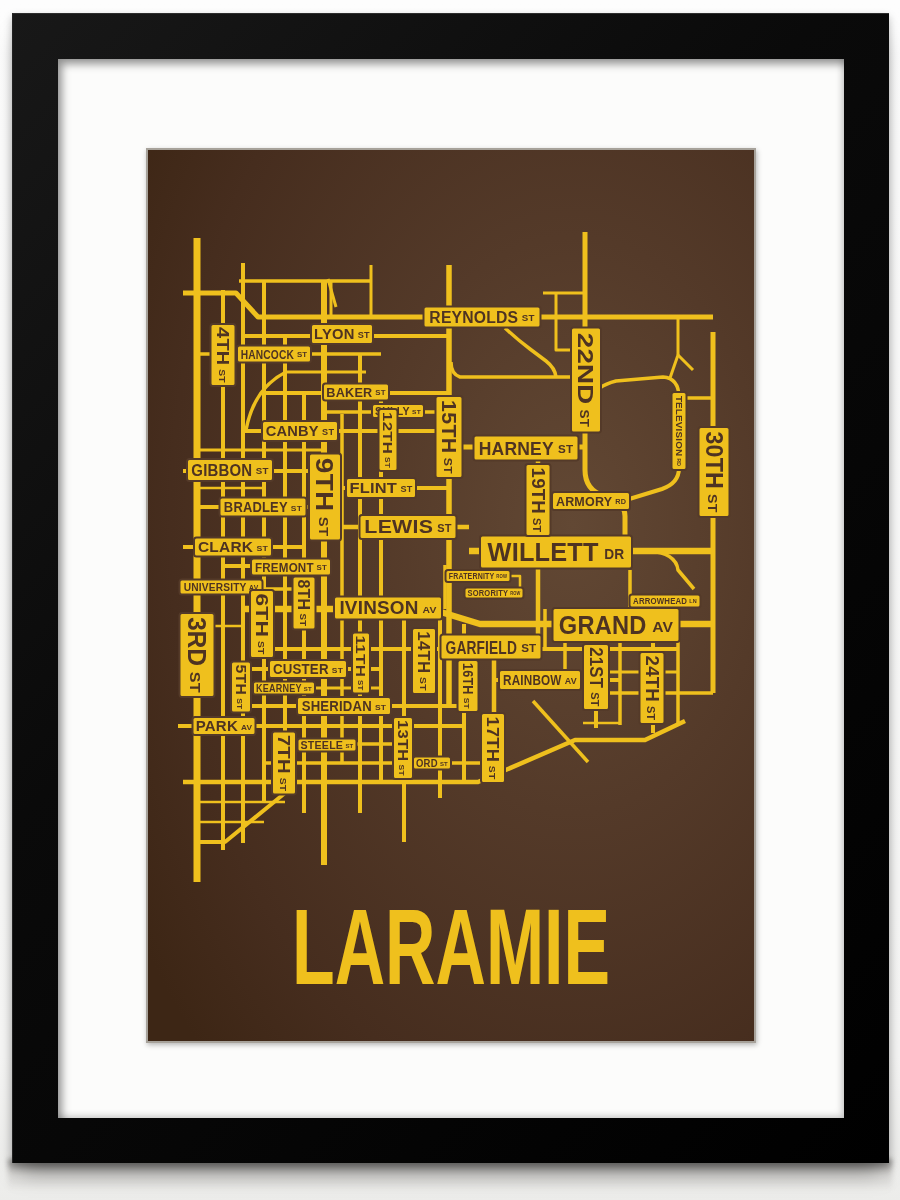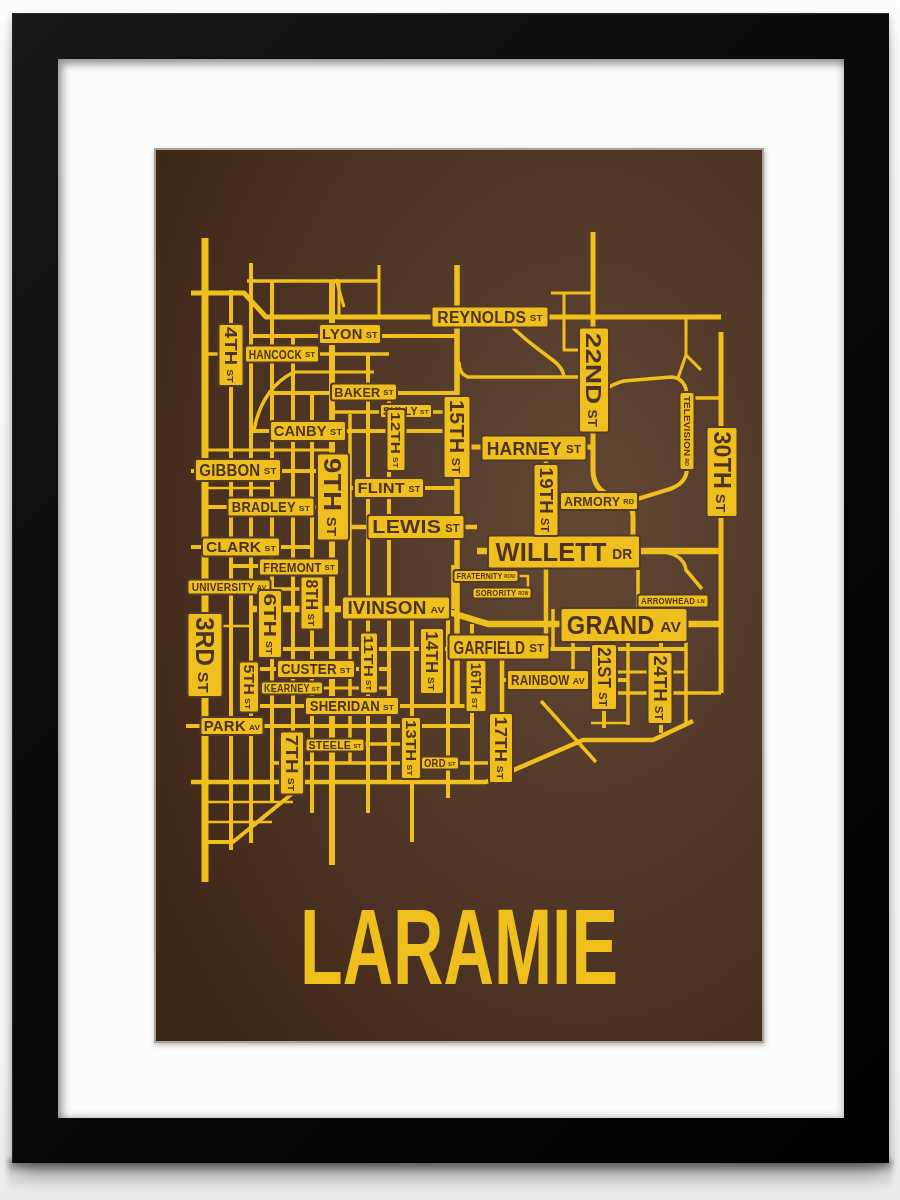--- a/index.html
+++ b/index.html
@@ -18,21 +18,21 @@
     background:linear-gradient(135deg,#181818 0%,#0a0a0a 40%,#000 100%);
     box-shadow:0 4px 8px rgba(0,0,0,.25), 0 16px 22px -8px rgba(0,0,0,.35);
     border-top:1px solid #2e2e2e;border-left:1px solid #222;
   }
   .mat{
     position:absolute;left:45px;top:45px;right:45px;bottom:45px;
     background:#fcfcfb;
     box-shadow:inset 4px 5px 9px rgba(0,0,0,.42), inset -3px -3px 6px rgba(0,0,0,.14);
   }
   .poster{
-    position:absolute;left:154px;top:148px;width:610px;height:895px;
+    position:absolute;left:146px;top:148px;width:610px;height:895px;
     box-sizing:border-box;border:2px solid #a7a29a;
     background:#fdba74;
     box-shadow:1px 2px 5px rgba(0,0,0,.28);
   }
   .poster svg{display:block;width:100%;height:100%;}
   .map-road{fill:none;stroke:var(--gold);}
   .lbl-box{fill:var(--gold);stroke:var(--bg-mid);stroke-width:2;}
   .lbl-text{fill:var(--ink);font-weight:bold;letter-spacing:.2px;}
   .poster-title{fill:var(--gold);font-weight:bold;}
 </style>

